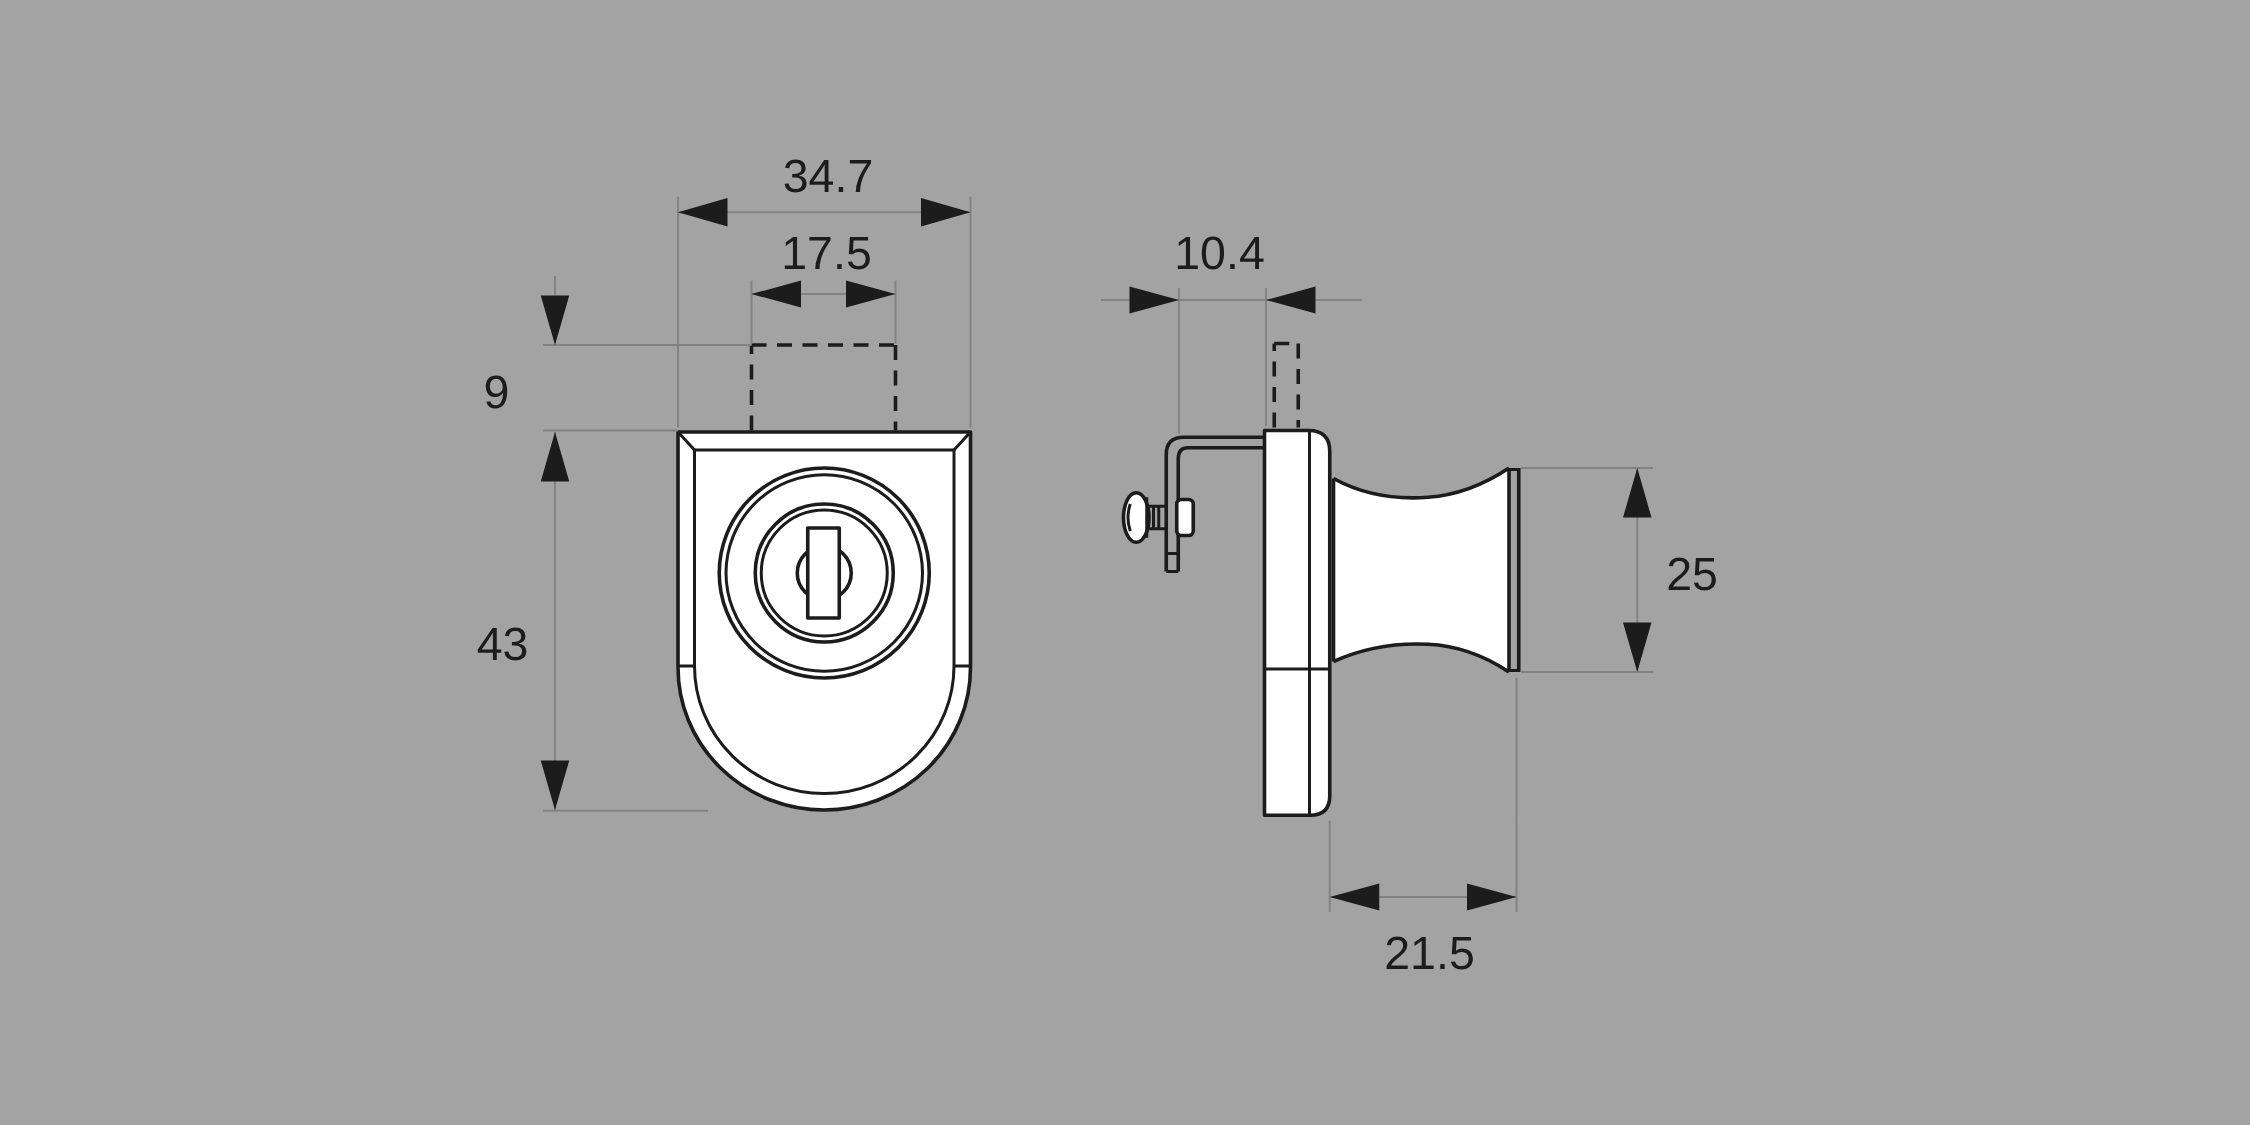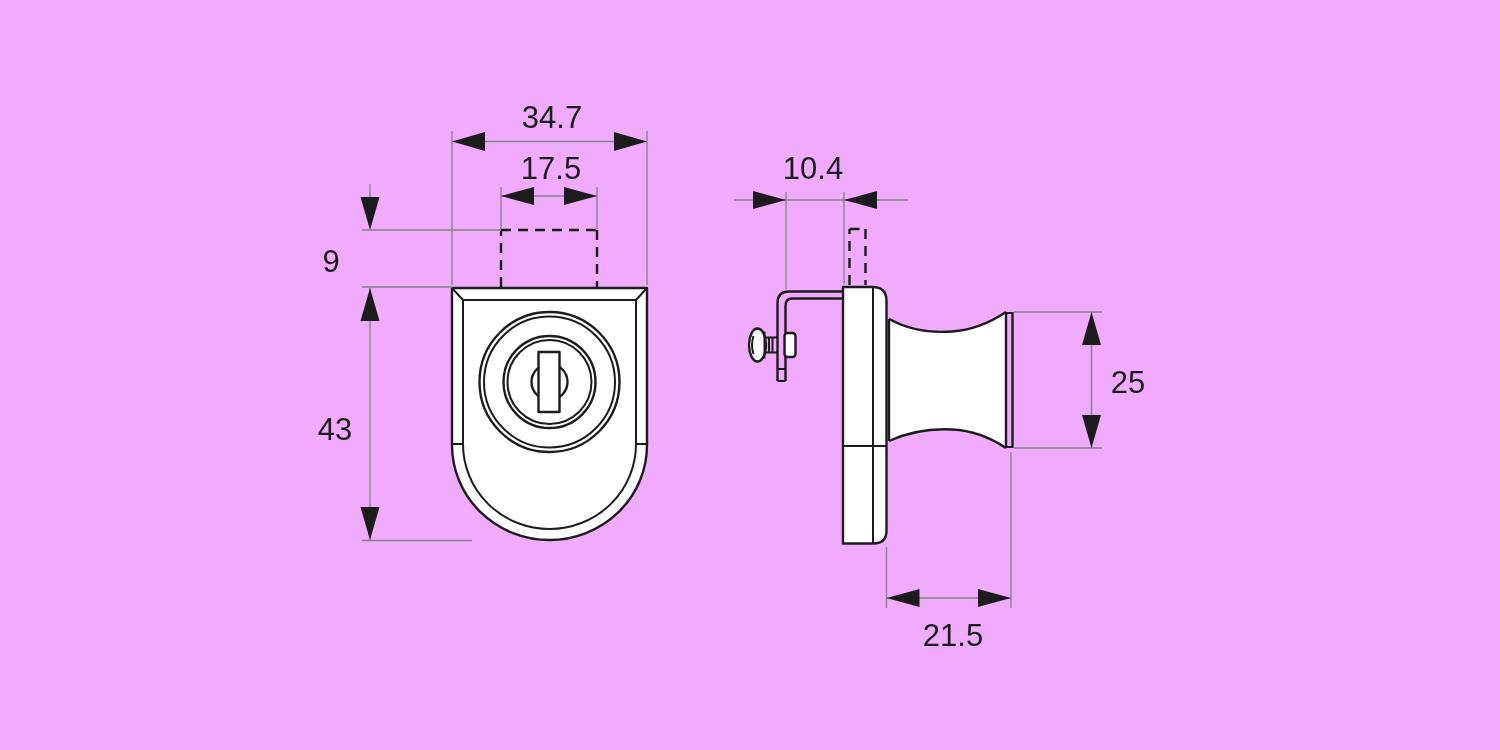--- a/index.html
+++ b/index.html
@@ -4,21 +4,21 @@
 <style>
   html, body {
     margin: 0;
     padding: 0;
     background: #ffffff;
   }
   .stage {
     position: relative;
     width: 1500px;
     height: 750px;
-    background: #f0abfc;
+    background: #a3a3a3;
     overflow: hidden;
   }
   svg text {
     font-family: "Liberation Sans", sans-serif;
     font-size: 31px;
     fill: #1c1c1c;
   }
   .outline {
     fill: none;
     stroke: #1c1c1c;

